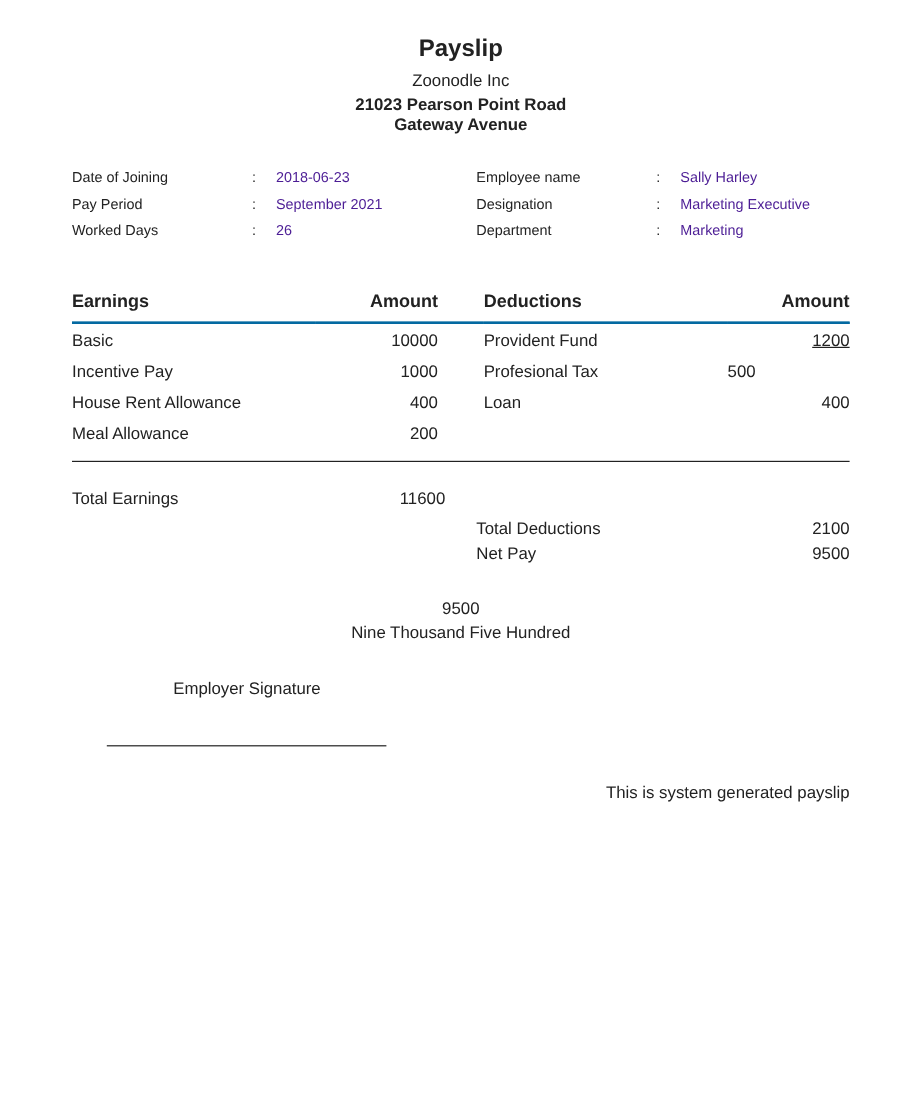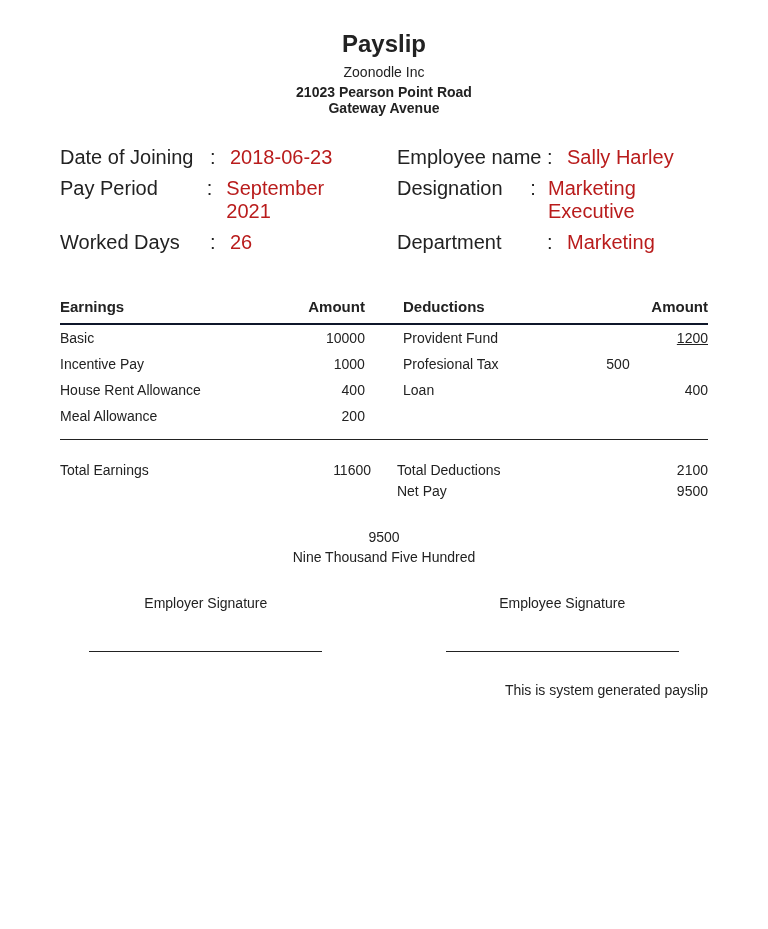--- a/index.html
+++ b/index.html
@@ -14,21 +14,21 @@
       width: 768px;
       min-height: 929px;
       padding: 30px 60px;
       font-size: 14px;
     }
     .header {
       text-align: center;
       margin-bottom: 30px;
     }
     .header .title {
-      font-size: 24px;
+      font-size: 20px;
       font-weight: bold;
       margin-bottom: 6px;
     }
     .header .company-name {
       font-size: 14px;
       margin-bottom: 4px;
     }
     .header .address-line {
       font-size: 14px;
       font-weight: bold;
@@ -37,41 +37,41 @@
       display: flex;
       justify-content: space-between;
       margin: 30px 0 30px 0;
     }
     .info-left, .info-right {
       width: 48%;
     }
     .info-row {
       display: flex;
       margin-bottom: 8px;
-      font-size: 20px;
+      font-size: 12px;
     }
     .info-label {
       width: 150px;
       color: #222;
     }
     .info-colon {
       width: 20px;
     }
     .info-value {
-      color: #b91c1c;
+      color: #4c1d95;
     }
     .main-table {
       width: 100%;
       border-collapse: collapse;
     }
     .main-table th {
       font-weight: bold;
       font-size: 15px;
       padding: 6px 0 8px 0;
-      border-bottom: 2px solid #0f172a;
+      border-bottom: 2px solid #0369a1;
       text-align: left;
     }
     .main-table th.right {
       text-align: right;
     }
     .main-table td {
       padding: 5px 0;
       vertical-align: top;
     }
     .col-earnings { width: 160px; }
@@ -87,20 +87,21 @@
       border-top: 1.5px solid #222;
       padding-top: 22px;
     }
     .total-left {
       display: flex;
       justify-content: space-between;
       width: 48%;
     }
     .total-right {
       width: 48%;
+      margin-top: 25px;
     }
     .amount-words-section {
       text-align: center;
       margin: 30px 0 30px 0;
     }
     .amount-words-number {
       font-size: 14px;
       margin-bottom: 4px;
     }
     .amount-words-text {
@@ -239,19 +240,15 @@
 <div class="amount-words-section">
   <div class="amount-words-number">9500</div>
   <div class="amount-words-text">Nine Thousand Five Hundred</div>
 </div>
 
 <div class="signature-section">
   <div class="sig-block">
     <div class="sig-label">Employer Signature</div>
     <div class="sig-line"></div>
   </div>
-  <div class="sig-block">
-    <div class="sig-label">Employee Signature</div>
-    <div class="sig-line"></div>
-  </div>
 </div>
 
 <div class="footer-note">This is system generated payslip</div>
 
 </body></html>

